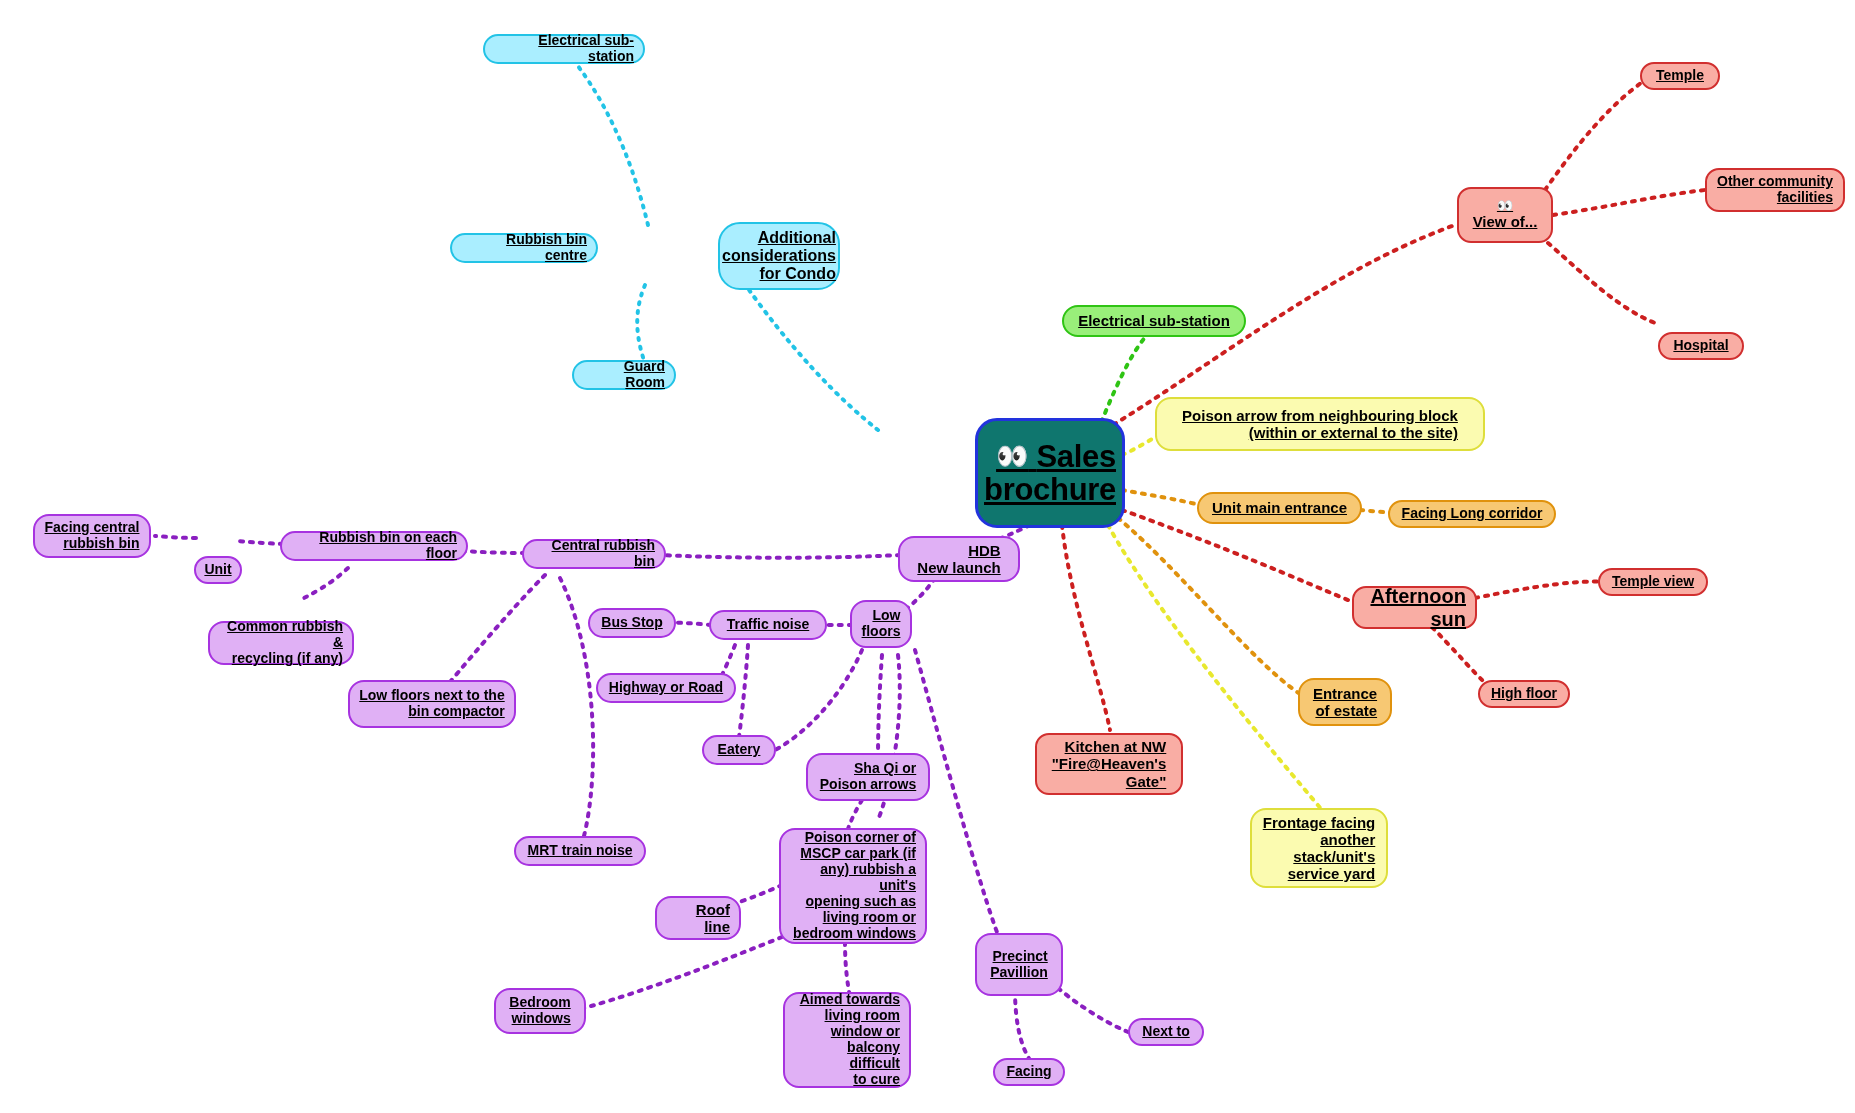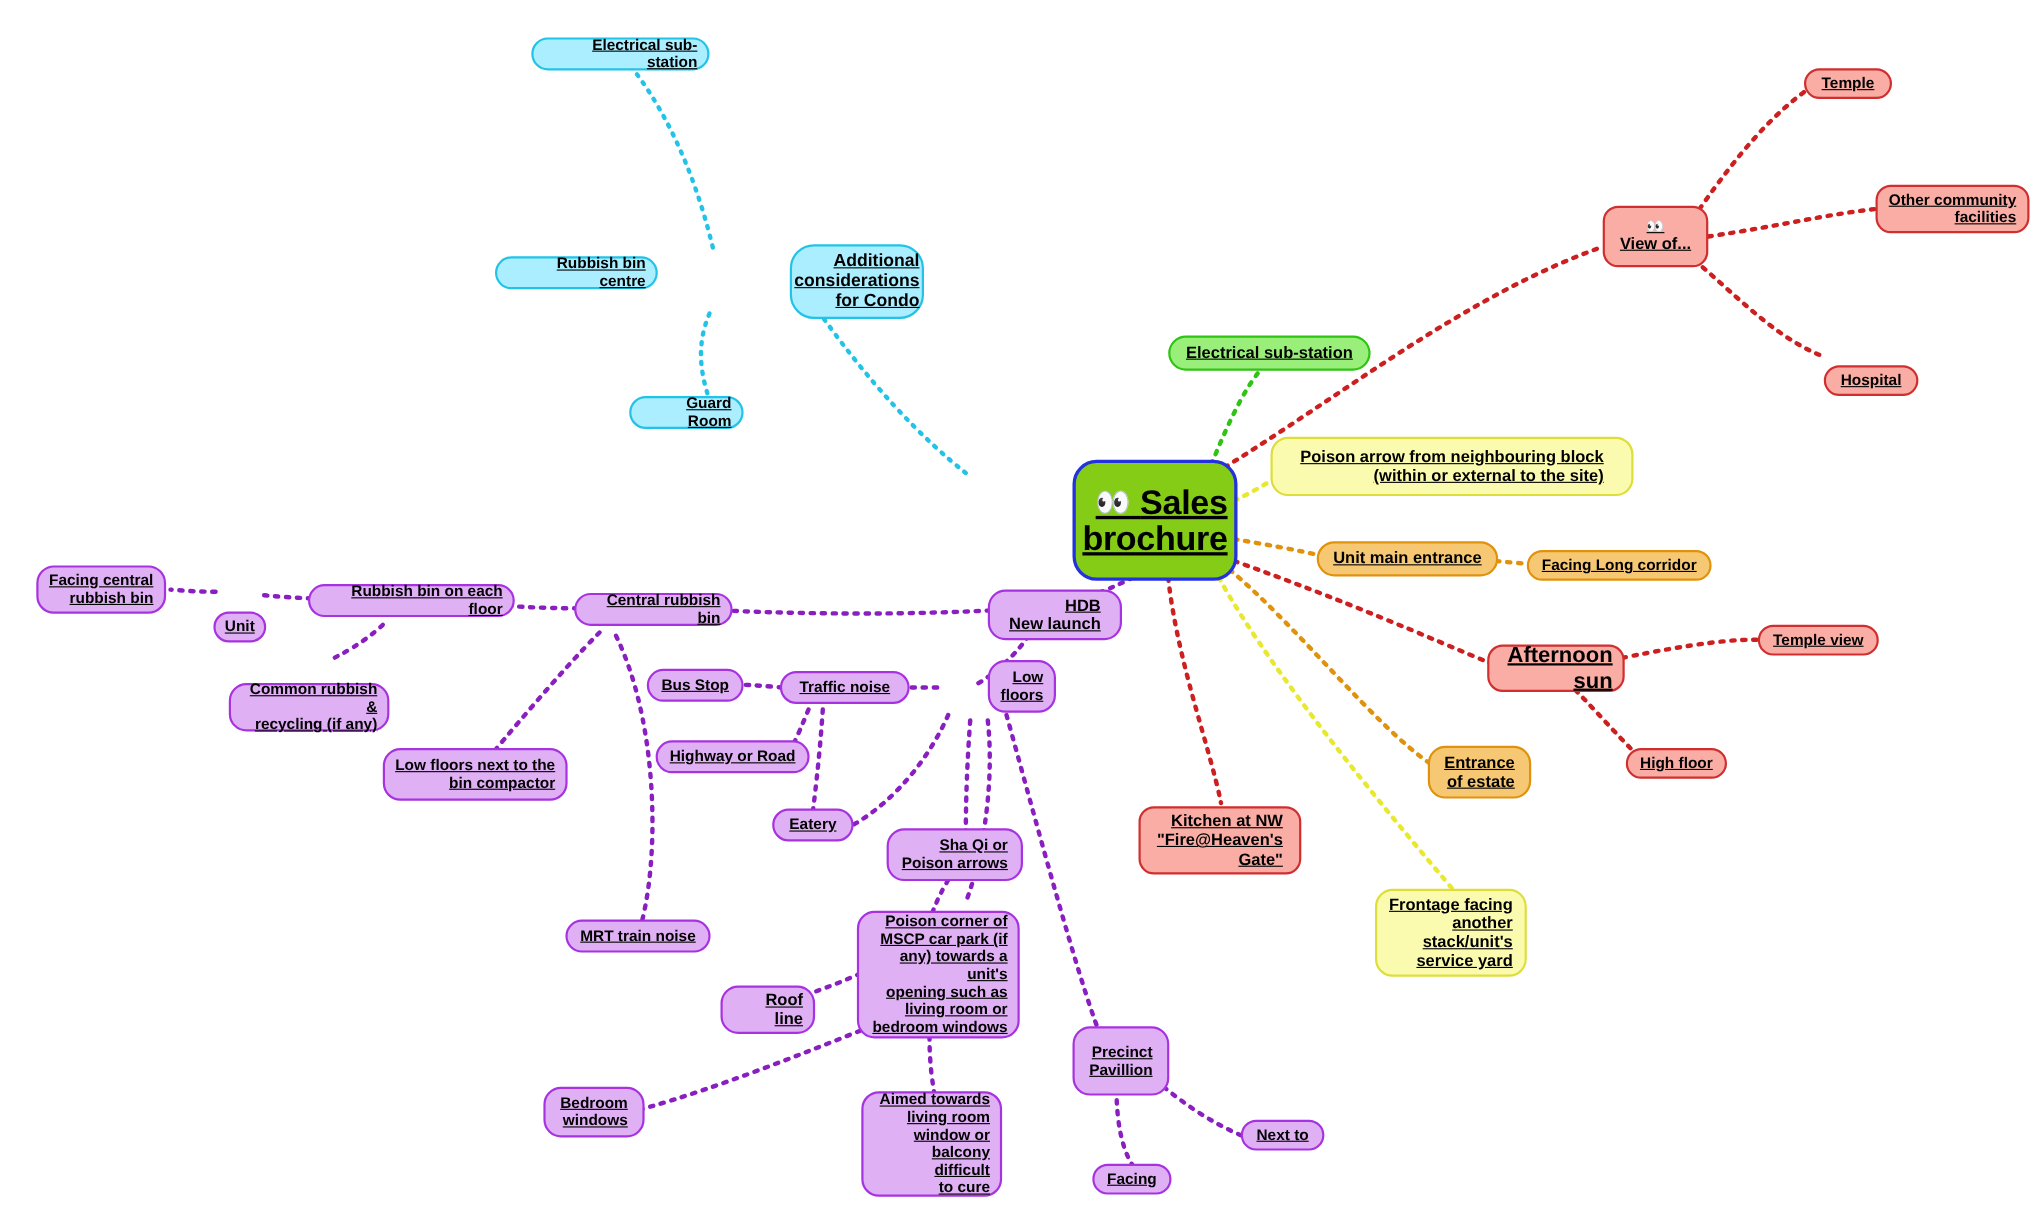--- a/index.html
+++ b/index.html
@@ -22,21 +22,21 @@
     padding:3px 9px;
     text-decoration:underline;
   }
   .n-cyan{background:#aaeeff;border-color:#22c3e6;border-radius:22px;}
   .n-purple{background:#e0b0f5;border-color:#a733e0;border-radius:16px;}
   .n-red{background:#f9ada4;border-color:#d12f2f;border-radius:14px;}
   .n-orange{background:#f7c873;border-color:#e0920d;border-radius:16px;}
   .n-yellow{background:#fbfbb0;border-color:#dede3b;border-radius:16px;}
   .n-green{background:#99ef7a;border-color:#2fc414;border-radius:16px;}
   .n-root{
-    background:#84cc16;border-color:#2233dd;border-radius:22px;border-width:3px;
+    background:#0f766e;border-color:#2233dd;border-radius:22px;border-width:3px;
     font-size:31px;line-height:1.08;letter-spacing:-0.3px;
   }
   .root-emoji{font-size:26px;vertical-align:2px;}
   .eyes-top{display:block;font-size:13px;line-height:1;margin-bottom:1px;}
 </style>
 </head>
 <body>
 
 <div id="canvas">
 
@@ -187,37 +187,37 @@
 rubbish bin</div>
 
   <div class="node n-purple" style="left:208px;top:582px;width:146px;height:44px;font-size:14px;margin-top:39px;">Common rubbish &amp;
 recycling (if any)</div>
 
   <div class="node n-purple" style="left:348px;top:680px;width:168px;height:48px;font-size:14px;">Low floors next to the
 bin compactor</div>
 
   <div class="node n-purple" style="left:514px;top:836px;width:132px;height:30px;font-size:14px;">MRT train noise</div>
 
-  <div class="node n-purple" style="left:850px;top:600px;width:62px;height:48px;font-size:14px;margin-left:48px;">Low
+  <div class="node n-purple" style="left:850px;top:600px;width:62px;height:48px;font-size:14px;">Low
 floors</div>
 
   <div class="node n-purple" style="left:709px;top:610px;width:118px;height:30px;font-size:14px;">Traffic noise</div>
 
   <div class="node n-purple" style="left:588px;top:608px;width:88px;height:30px;font-size:14px;">Bus Stop</div>
 
   <div class="node n-purple" style="left:596px;top:673px;width:140px;height:30px;font-size:14px;">Highway or Road</div>
 
   <div class="node n-purple" style="left:702px;top:735px;width:74px;height:30px;font-size:14px;">Eatery</div>
 
   <div class="node n-purple" style="left:806px;top:753px;width:124px;height:48px;font-size:14px;">Sha Qi or
 Poison arrows</div>
 
   <div class="node n-purple" style="left:779px;top:828px;width:148px;height:116px;font-size:14px;">Poison corner of
 MSCP car park (if
-any) towards a unit's
+any) rubbish a unit's
 opening such as
 living room or
 bedroom windows</div>
 
   <div class="node n-purple" style="left:655px;top:896px;width:86px;height:44px;font-size:15px;">Roof line</div>
 
   <div class="node n-purple" style="left:494px;top:988px;width:92px;height:46px;font-size:14px;">Bedroom
 windows</div>
 
   <div class="node n-purple" style="left:783px;top:992px;width:128px;height:96px;font-size:14px;">Aimed towards

